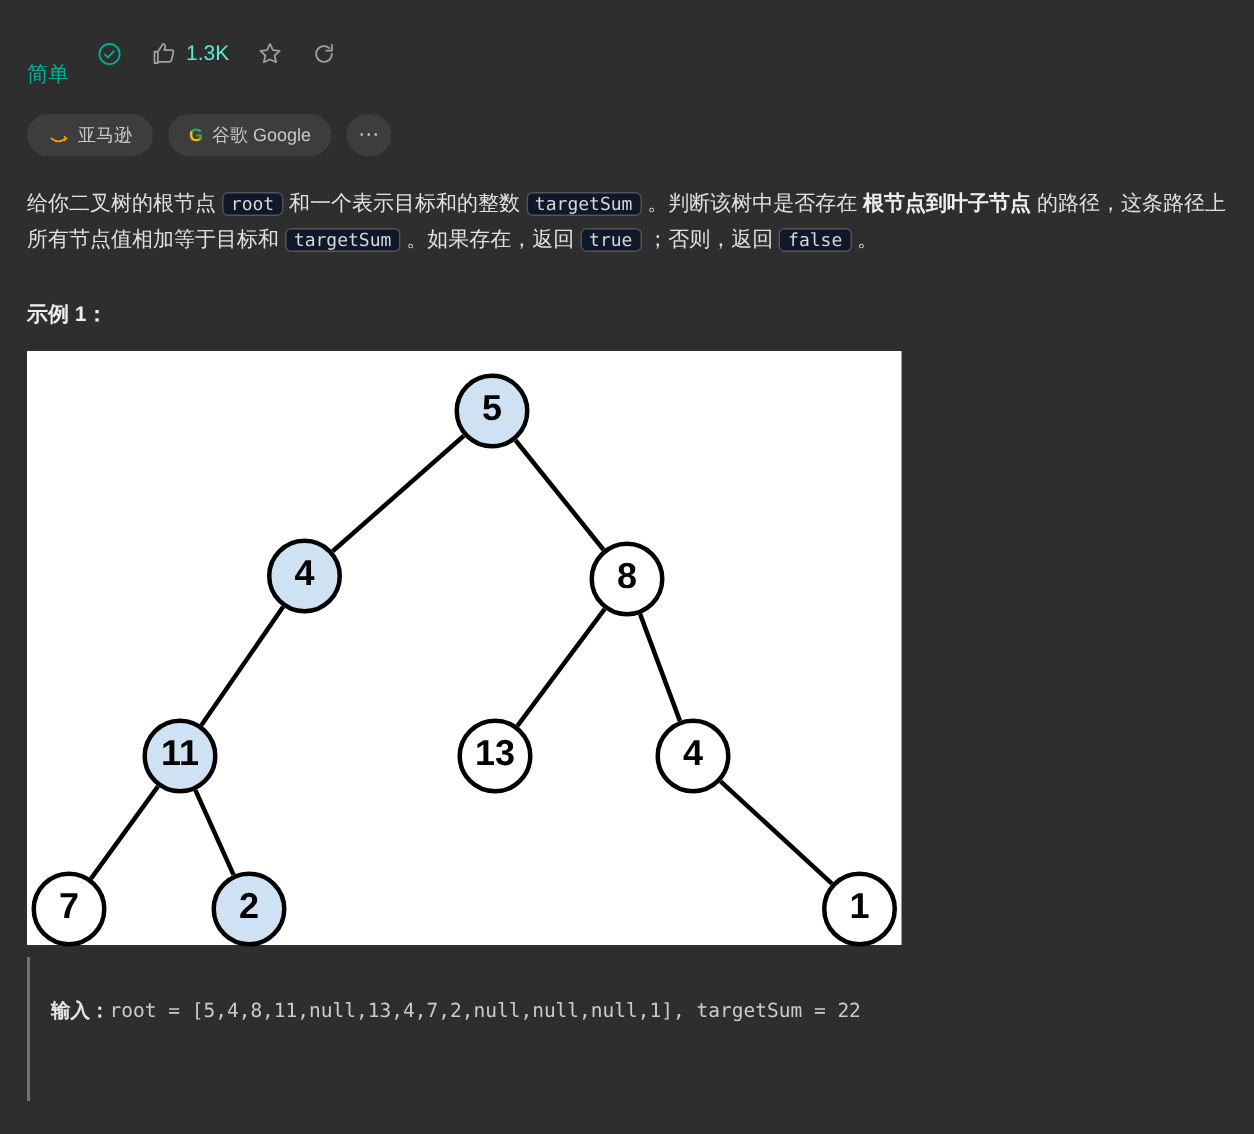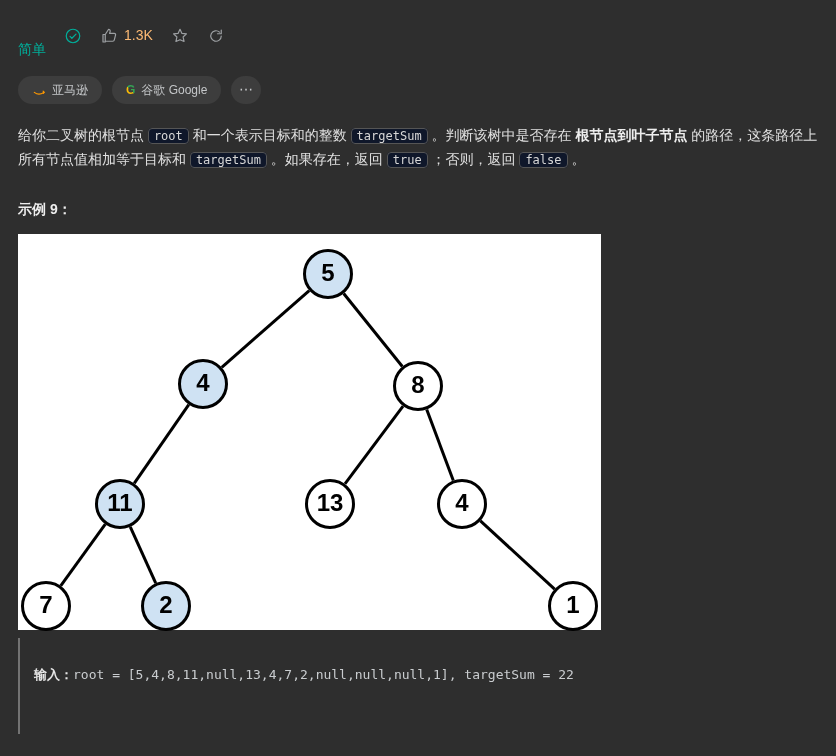--- a/index.html
+++ b/index.html
@@ -19,21 +19,21 @@
     align-items: center;
     gap: 18px;
     margin-bottom: 14px;
     color: #9da0a3;
   }
   .difficulty { color: #00af9b; font-weight: 500; margin-top: 28px; }
   .meta-item {
     display: inline-flex;
     align-items: center;
     gap: 6px;
-    color: #fdba74;
+    color: #5eead4;
     cursor: pointer;
   }
   .meta-item svg { width: 18px; height: 18px; display:block; }
   .icon-stroke { stroke: #9da0a3; stroke-width: 1.6; fill: none; stroke-linecap: round; stroke-linejoin: round; }
 
   
   .tag-row {
     display: flex;
     gap: 10px;
     margin-bottom: 20px;
@@ -161,21 +161,21 @@
     <span>⋯</span>
   </span>
 </div>
 
 <div class="desc">
   <p>
     <span>给你二叉树的根节点 </span><code class="inline">root</code><span> 和一个表示目标和的整数 </span><code class="inline">targetSum</code><span> 。判断该树中是否存在 </span><strong>根节点到叶子节点</strong><span> 的路径，这条路径上所有节点值相加等于目标和 </span><code class="inline">targetSum</code><span> 。如果存在，返回 </span><code class="inline">true</code><span> ；否则，返回 </span><code class="inline">false</code><span> 。</span>
   </p>
 </div>
 
-<div class="section-label">示例 9：</div>
+<div class="section-label">示例 1：</div>
 
 <div class="tree-box">
   <svg class="tree-svg" id="tree-edges" viewBox="0 0 583 396" preserveAspectRatio="none">
       <line x1="291.2321620769311" y1="56.51569737230062" x2="203.7678379230689" y2="133.48430262769938" stroke="#000" stroke-width="3"></line>
       <line x1="325.6597777079012" y1="59.48772336983262" x2="384.3402222920988" y2="132.51227663016738" stroke="#000" stroke-width="3"></line>
       <line x1="170.77866162027203" y1="170.56097115141392" x2="116.22133837972797" y2="249.43902884858608" stroke="#000" stroke-width="3"></line>
       <line x1="385.05440300673956" y1="172.04068687732646" x2="326.94559699326044" y2="249.95931312267354" stroke="#000" stroke-width="3"></line>
       <line x1="408.73456123105893" y1="175.42450511965797" x2="435.26543876894107" y2="246.57549488034203" stroke="#000" stroke-width="3"></line>
       <line x1="87.31930962028049" y1="290.2355461990728" x2="42.68069037971951" y2="351.7644538009272" stroke="#000" stroke-width="3"></line>
       <line x1="112.27769382767046" y1="292.7896689222258" x2="137.72230617232955" y2="349.2103310777742" stroke="#000" stroke-width="3"></line>

